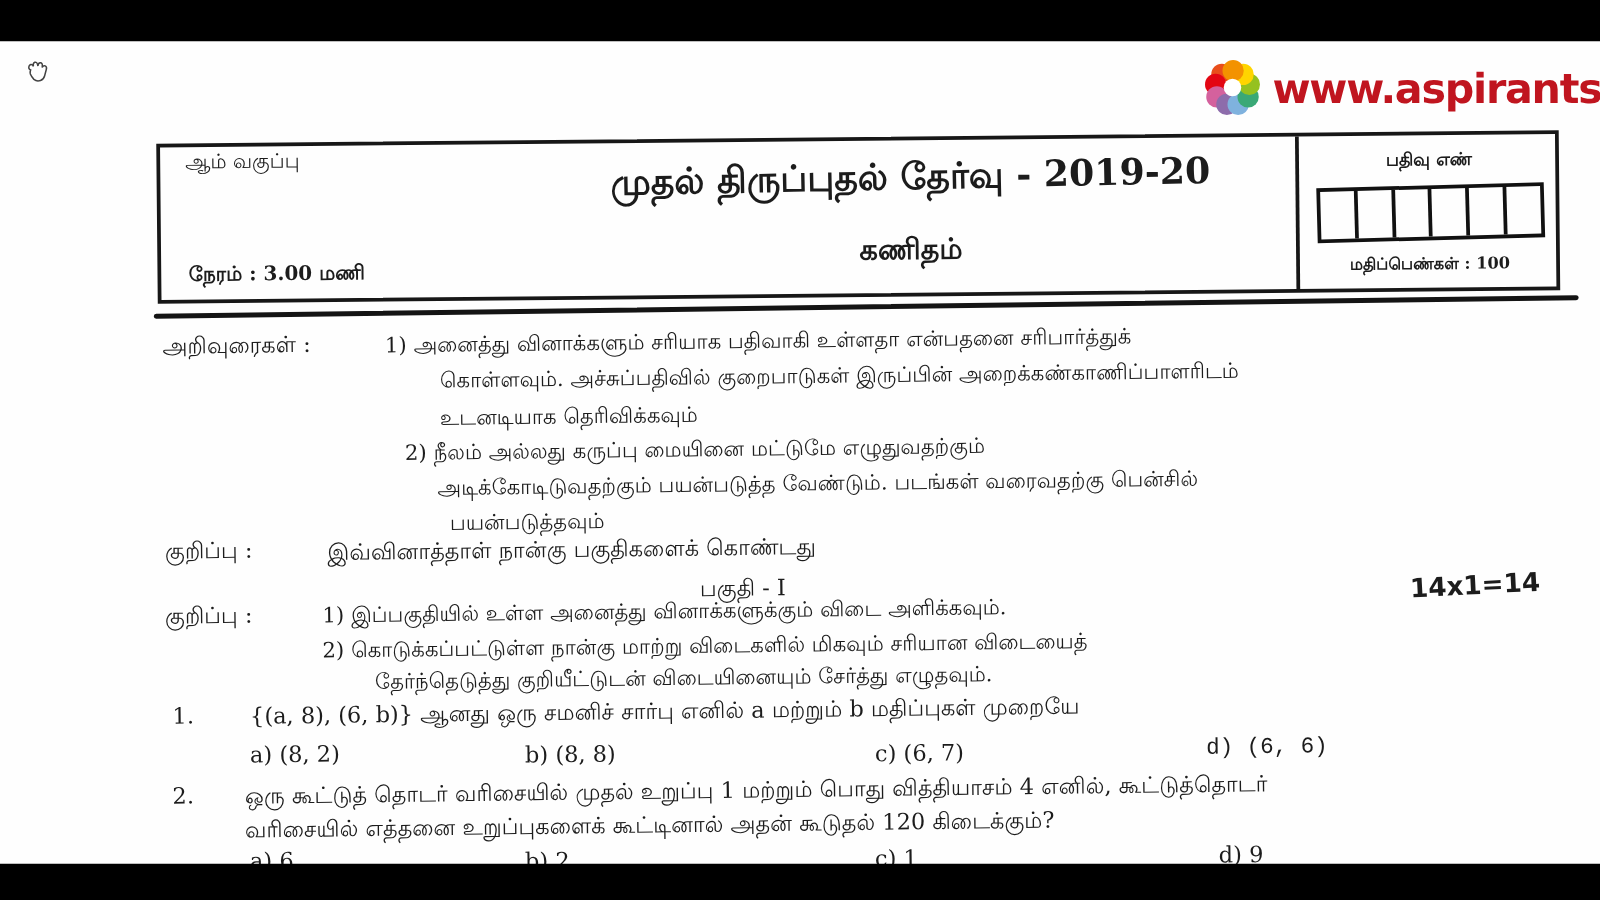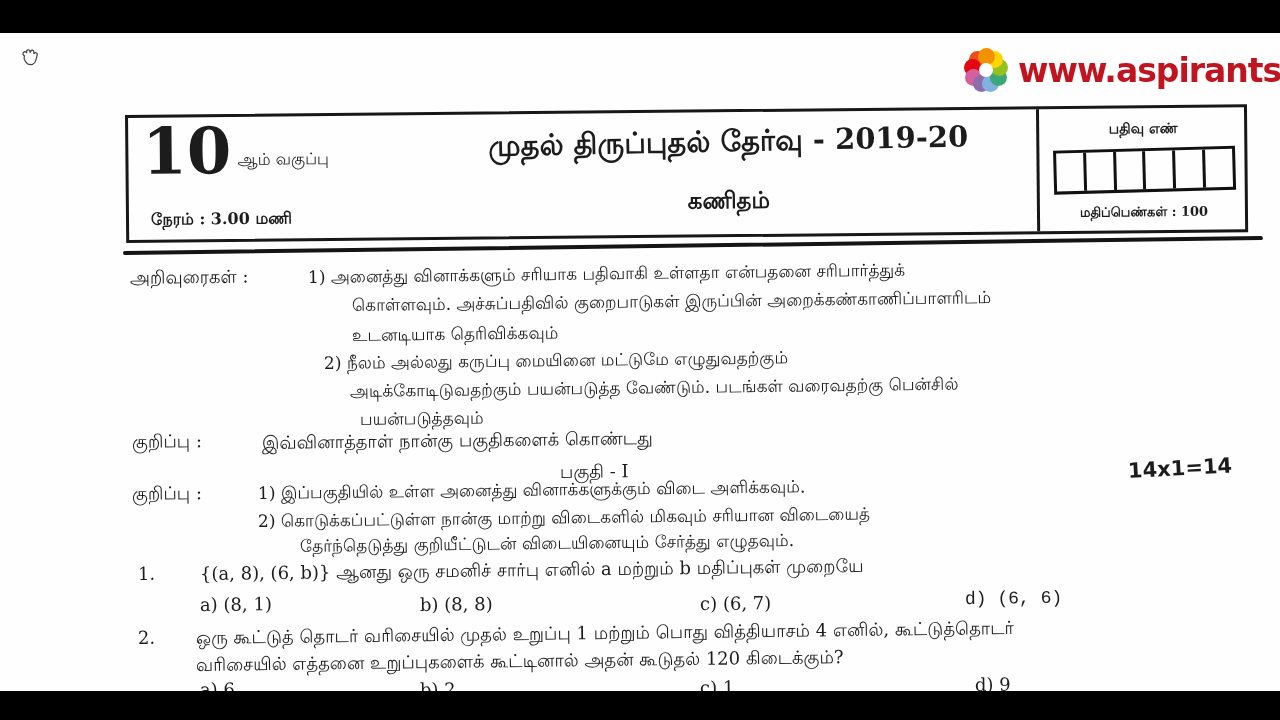--- a/index.html
+++ b/index.html
@@ -118,21 +118,20 @@
         <div class="petal" style="left: 15.5px; top: 1.5px; background: rgb(243, 146, 0);"></div>
       <div class="petal-center"></div>
     </div>
     <div class="site-url" style="color: rgb(192, 21, 31);">www.aspirants.in</div>
   </div>
 
   <div class="paper">
 
     <div class="hdr-box">
       <div class="hdr-class">
-        <span class="class-number">10</span>
         <span class="class-suffix">ஆம் வகுப்பு</span>
       </div>
       <div class="hdr-time">நேரம் : 3.00 மணி</div>
       <div class="hdr-title">முதல் திருப்புதல் தேர்வு - 2019-20</div>
       <div class="hdr-subject">கணிதம்</div>
 
       <div class="register-section">
         <div class="register-label">பதிவு எண்</div>
         <div class="register-boxes">
             <div class="register-cell"></div>
@@ -161,21 +160,21 @@
     <div class="line t18 part-title">பகுதி - I</div>
     <div class="line part-marks">14x1=14</div>
 
     <div class="line t18 n2-head">குறிப்பு :</div>
     <div class="line t17 n2l1">1) இப்பகுதியில் உள்ள அனைத்து வினாக்களுக்கும் விடை அளிக்கவும்.</div>
     <div class="line t17 n2l2">2) கொடுக்கப்பட்டுள்ள நான்கு மாற்று விடைகளில் மிகவும் சரியான விடையைத்</div>
     <div class="line t17 n2l3">தேர்ந்தெடுத்து குறியீட்டுடன் விடையினையும் சேர்த்து எழுதவும்.</div>
 
     <div class="line t18 q1num">1.</div>
     <div class="line t18 q1txt">{(a, 8), (6, b)} ஆனது ஒரு சமனிச் சார்பு எனில் a மற்றும் b மதிப்புகள் முறையே</div>
-    <div class="line t18 q1a">a) (8, 1)</div>
+    <div class="line t18 q1a">a) (8, 2)</div>
     <div class="line t18 q1b">b) (8, 8)</div>
     <div class="line t18 q1c">c) (6, 7)</div>
     <div class="line t18 q1d">d) (6, 6)</div>
 
     <div class="line t18 q2num">2.</div>
     <div class="line t18 q2l1">ஒரு கூட்டுத் தொடர் வரிசையில் முதல் உறுப்பு 1 மற்றும் பொது வித்தியாசம் 4 எனில், கூட்டுத்தொடர்</div>
     <div class="line t18 q2l2">வரிசையில் எத்தனை உறுப்புகளைக் கூட்டினால் அதன் கூடுதல் 120 கிடைக்கும்?</div>
     <div class="line t18 q2a">a) 6</div>
     <div class="line t18 q2b">b) 2</div>
     <div class="line t18 q2c">c) 1</div>

